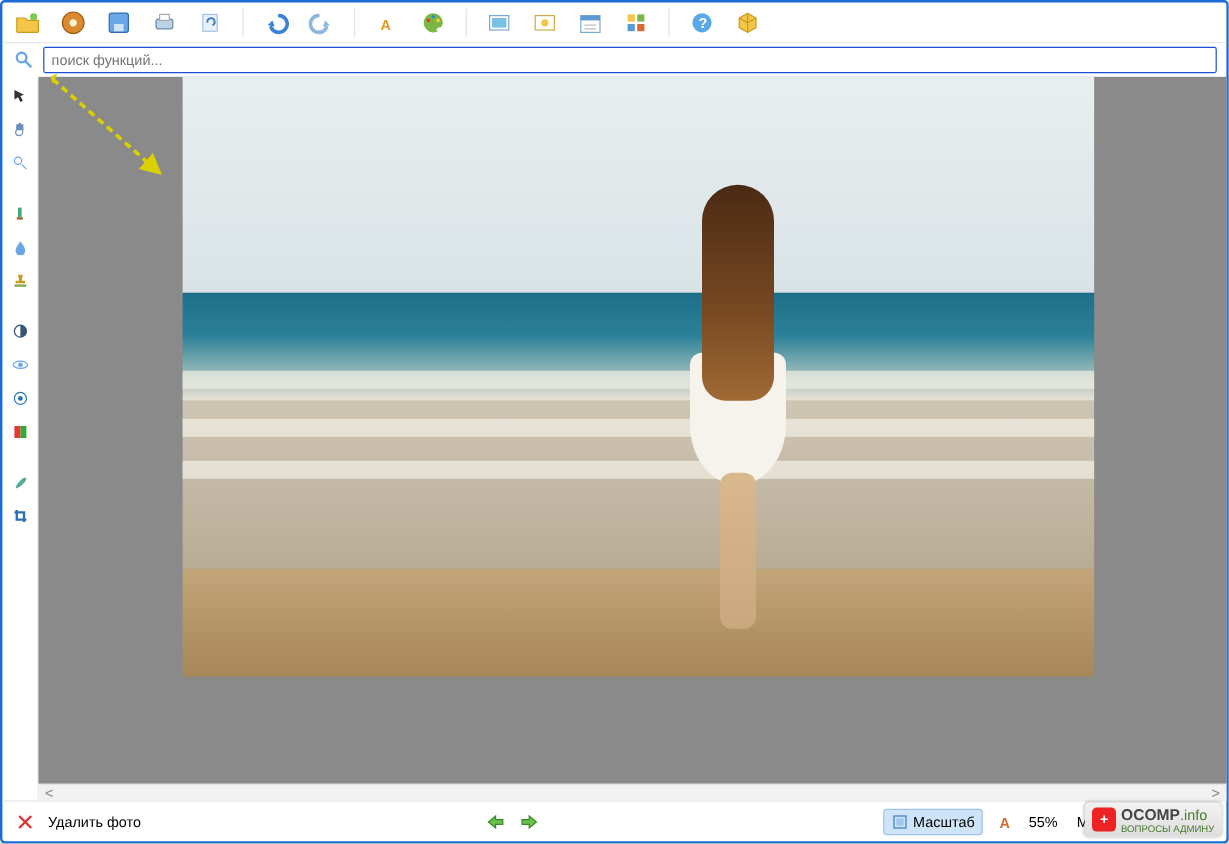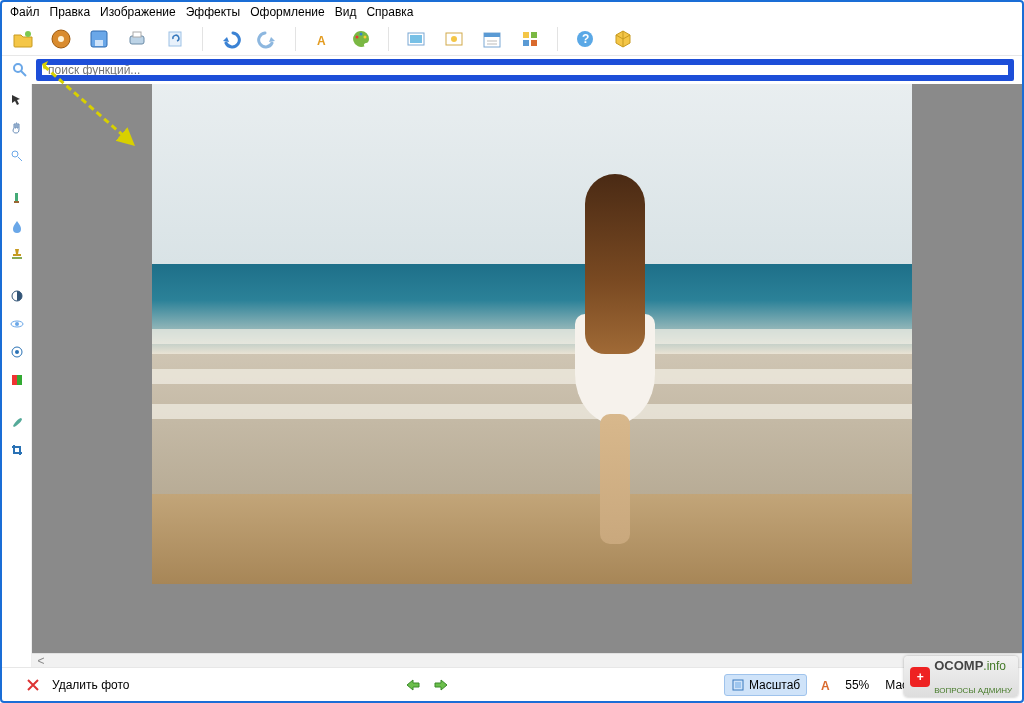--- a/index.html
+++ b/index.html
@@ -8,65 +8,56 @@
   .titlebar { height: 22px; display: flex; align-items: center; padding: 0 6px; gap: 6px; background: #fff; }
   .titlebar .app-icon { width: 14px; height: 14px; background: radial-gradient(circle at 40% 40%, #888 20%, #555 60%); border-radius: 3px; }
   .titlebar .title { color: #333; }
   .menubar { height: 20px; display: flex; align-items: center; gap: 10px; padding: 0 8px; }
   .menubar span { cursor: default; }
   .toolbar { height: 34px; display: flex; align-items: center; gap: 12px; padding: 0 8px; border-bottom: 1px solid #e7e7e7; }
   .toolbar .sep { width: 1px; height: 24px; background: #e3e3e3; margin: 0 2px; }
   .tbtn { width: 26px; height: 26px; display: flex; align-items: center; justify-content: center; border-radius: 3px; }
   .searchbar { height: 28px; display: flex; align-items: center; gap: 6px; padding: 0 8px; }
   .searchbar .mag { width: 20px; height: 20px; display: flex; align-items: center; justify-content: center; }
-  .searchbar input { flex: 1; height: 22px; border: 6px solid #1d4ed8; border-radius: 2px; padding: 0 6px; color: #888; }
+  .searchbar input { flex: 1; height: 22px; border: 1px solid #1d4ed8; border-radius: 2px; padding: 0 6px; color: #888; }
   .workarea { flex: 1; display: flex; min-height: 0; }
   .leftbar { width: 30px; border-right: 1px solid #eee; display: flex; flex-direction: column; align-items: center; padding-top: 6px; gap: 8px; }
   .lbtn { width: 20px; height: 20px; display: flex; align-items: center; justify-content: center; }
   .canvas-wrap { flex: 1; position: relative; background: #8a8a8a; overflow: hidden; }
   .scroll-x { height: 14px; background: #f1f1f1; border-top: 1px solid #e0e0e0; display:flex; align-items:center; padding:0 2px; }
   .scroll-x .arrow { width:14px; text-align:center; color:#888; }
   .canvas { position: absolute; left: 120px; top: 0; width: 760px; height: 500px; overflow: hidden; }
   .photo { width: 100%; height: 100%; position: relative; }
   .sky { position:absolute; inset:0; height:36%; background: linear-gradient(#e9eef0,#d9e3e6); }
   .sea { position:absolute; top:36%; left:0; right:0; height:18%; background: linear-gradient(#1e6f89 0%, #2b8198 40%, #eae3d4 100%); }
   .wet { position:absolute; top:54%; left:0; right:0; height:28%; background: linear-gradient(#cfc5b3,#b8ac96); }
   .sand { position:absolute; bottom:0; left:0; right:0; height:18%; background: linear-gradient(#c2a579,#a78657); }
   .wave { position:absolute; left:0; right:0; height:3%; background:#f2efe6; opacity:.7; }
   .wave.w1{top:49%;} .wave.w2{top:57%;} .wave.w3{top:64%;}
   .person { position:absolute; left:53%; top:18%; width:120px; height:380px; }
   .hair { position:absolute; left:30px; top:0; width:60px; height:180px; background: linear-gradient(#4a2a14,#7a4a22 60%,#a06a36); border-radius: 30px 30px 20px 20px; }
   .dress { position:absolute; left:20px; top:140px; width:80px; height:110px; background:#f6f2ec; border-radius: 10px 10px 40px 40px / 10px 10px 50px 50px; }
   .legs { position:absolute; left:45px; top:240px; width:30px; height:130px; background: linear-gradient(#d8b88c,#c9a87d); border-radius:10px; }
-  .statusbar { height: 34px; border-top: 1px solid #e7e7e7; display: flex; align-items: center; padding: 0 20px; gap: 8px; }
+  .statusbar { height: 34px; border-top: 1px solid #e7e7e7; display: flex; align-items: center; padding: 0 8px; gap: 8px; }
   .statusbar .spacer { flex: 1; }
   .btn-fit { border: 1px solid #9fc3ec; background: #cfe3f9; padding: 3px 6px; border-radius: 3px; display:flex; align-items:center; gap:4px; }
   .status-btn { width:22px; height:22px; display:flex; align-items:center; justify-content:center; }
   .watermark { position:absolute; right:6px; bottom:6px; display:flex; align-items:center; gap:4px; background: linear-gradient(#f2f2f2,#ddd); border-radius:4px; padding:2px 6px; box-shadow:0 0 3px rgba(0,0,0,.3); }
   .watermark .plus { width:20px; height:20px; background:#e22; border-radius:4px; color:#fff; display:flex; align-items:center; justify-content:center; font-weight:bold; }
   .watermark .big { font-weight:bold; color:#444; font-size:13px; }
-  .watermark .sub { color:#447a28; font-size:8px; line-height:9px;margin-top:13px; }
+  .watermark .sub { color:#447a28; font-size:8px; line-height:9px; }
   .annotation-arrow { position:absolute; left:36px; top:58px; pointer-events:none; }
   svg { display:block; }
 </style>
 </head>
 <body>
 
 <div class="window">
 
 
-  <div class="menubar">
-    <span>Файл</span>
-    <span>Правка</span>
-    <span>Изображение</span>
-    <span>Эффекты</span>
-    <span>Оформление</span>
-    <span>Вид</span>
-    <span>Справка</span>
-  </div>
 
   <div class="toolbar">
     <div class="tbtn">
       <svg width="22" height="20">
           <path d="M2 6h7l2 2h9v9a1 1 0 0 1-1 1H3a1 1 0 0 1-1-1z" fill="#f4c647" stroke="#c79a20"></path>
           <circle cx="16" cy="5" r="3" fill="#7ec850"></circle>
         </svg>
     </div>
     <div class="tbtn">
       <svg width="20" height="20">

